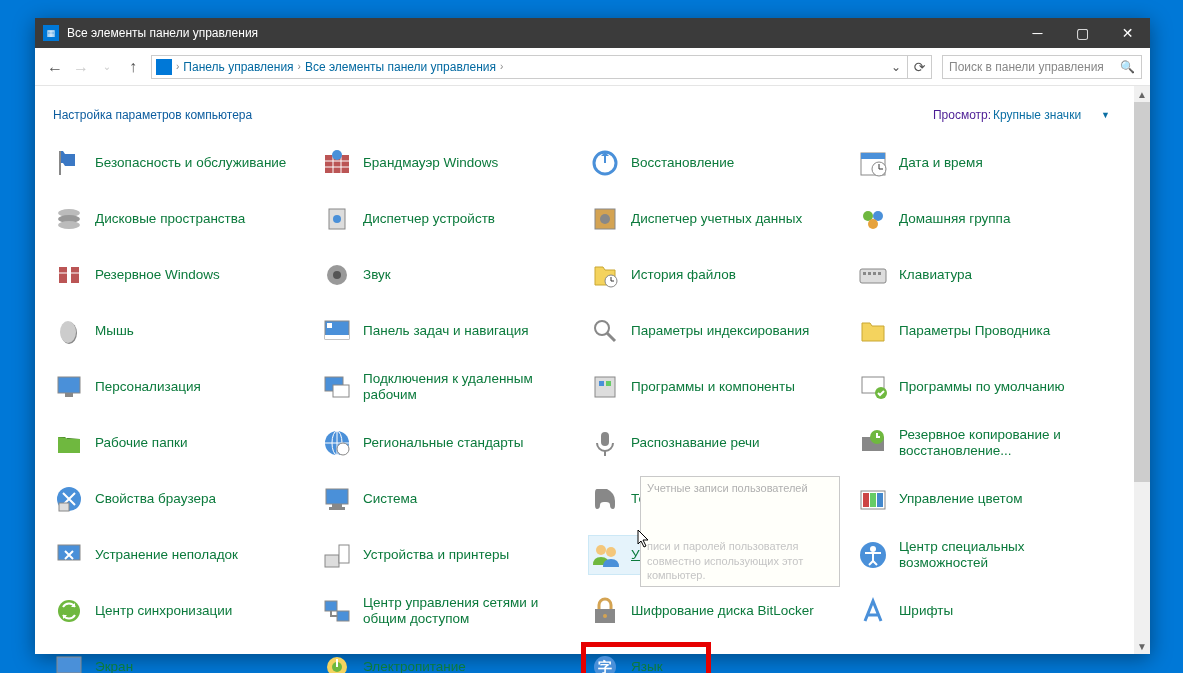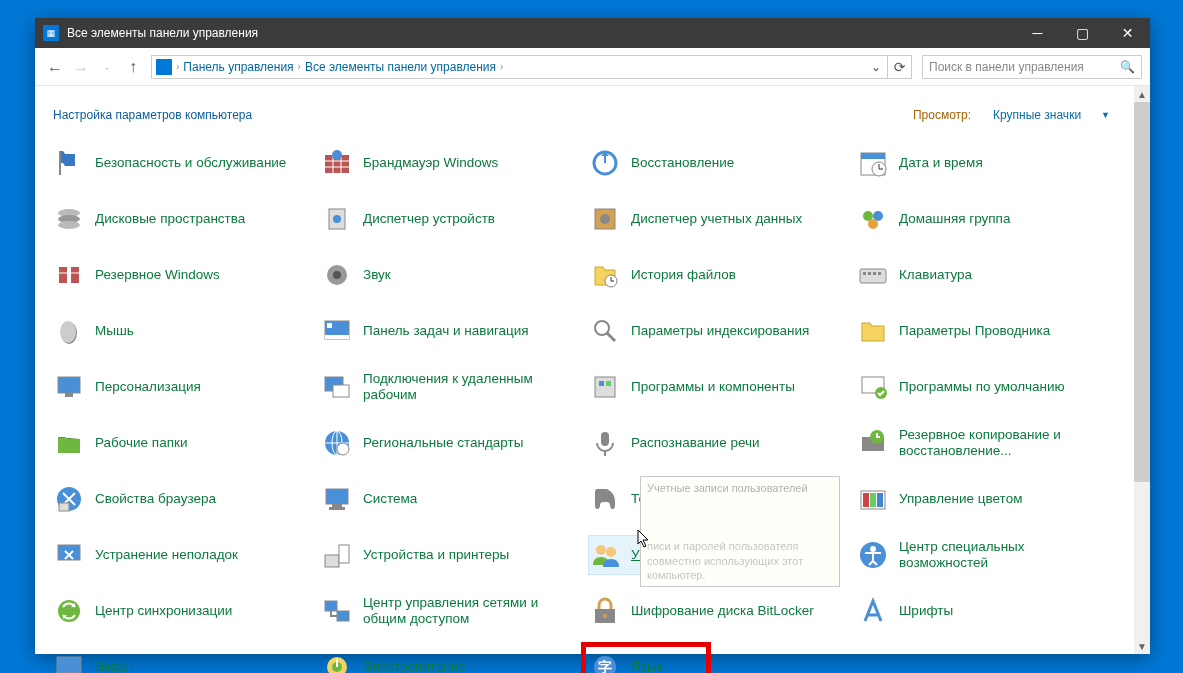--- a/index.html
+++ b/index.html
@@ -13,26 +13,26 @@
   .toolbar { height: 38px; border-bottom: 1px solid #e5e5e5; display: flex; align-items: center; padding: 0 8px; gap: 2px; }
   .nav-btn { width: 24px; height: 24px; display: flex; align-items: center; justify-content: center; font-size: 16px; color: #555; }
   .nav-btn.disabled { color: #ccc; }
   .addrbar { flex: 1; height: 24px; border: 1px solid #ccc; display: flex; align-items: center; margin: 0 4px; font-size: 12px; }
   .addr-icon { width: 16px; height: 16px; background: #0078d7; margin: 0 4px; }
   .crumb { padding: 0 4px; color: #0369a1; }
   .crumb-sep { color: #888; font-size: 10px; }
   .addr-spacer { flex: 1; }
   .addr-drop { padding: 0 6px; color: #555; }
   .refresh-btn { width: 24px; height: 24px; display: flex; align-items: center; justify-content: center; font-size: 14px; color: #555; border-left:1px solid #ccc; }
-  .searchbox { width: 220px; height: 24px; border: 1px solid #ccc; display: flex; align-items: center; padding: 0 6px; font-size: 12px; color: #888; margin-left:4px;}
+  .searchbox { width: 200px; height: 24px; border: 1px solid #ccc; display: flex; align-items: center; padding: 0 6px; font-size: 12px; color: #888; margin-left:4px;}
   .searchbox .sp { flex:1; }
   .content { position: relative; padding: 22px 18px 0 18px; height: calc(100% - 68px); }
   .heading-row { display: flex; align-items: center; margin-bottom: 22px; }
   .heading { color: #0b5c9e; font-size: 12px; font-weight: 400; flex: 1; }
-  .view-label { font-size: 12px; color: #a16207; margin-right: 22px; text-align: right; }
+  .view-label { font-size: 12px; color: #4c1d95; margin-right: 2px; text-align: right; }
   .view-drop { font-size: 12px; color: #0b6fa4; display: flex; align-items: center; gap: 20px; margin-right: 22px;}
   .grid { display: grid; grid-template-columns: repeat(4, 250px); column-gap: 0; row-gap: 14px; gap: 18px; }
   .item { display: flex; align-items: center; gap: 10px; height: 38px; position: relative; }
   .item .icon { width: 32px; height: 32px; flex-shrink: 0; display:flex; align-items:center; justify-content:center; }
   .item .label { color: #0b7a3c; font-size: 13.5px; line-height: 1.2; max-width: 200px; }
   .item.hover { background: #e5f3fb; outline: 1px solid #cce8f6; }
   .item.hover .label { text-decoration: underline; }
   .highlight-box { position: absolute; border: 5px solid #e60000; pointer-events: none; }
   .tooltip { position: absolute; background: #fffffa; border: 1px solid #c9c9c9; padding: 4px 6px; font-size: 11px; color: #b0b0b0; max-width: 200px; line-height: 1.3; z-index: 5; }
   .scrollbar { position: absolute; right: 0; top: 0; width: 16px; height: 100%; background: #f0f0f0; }

